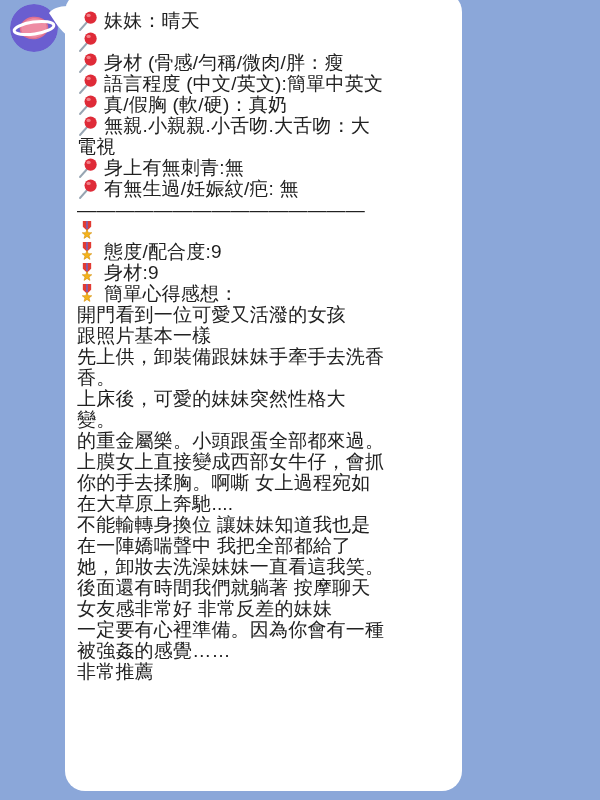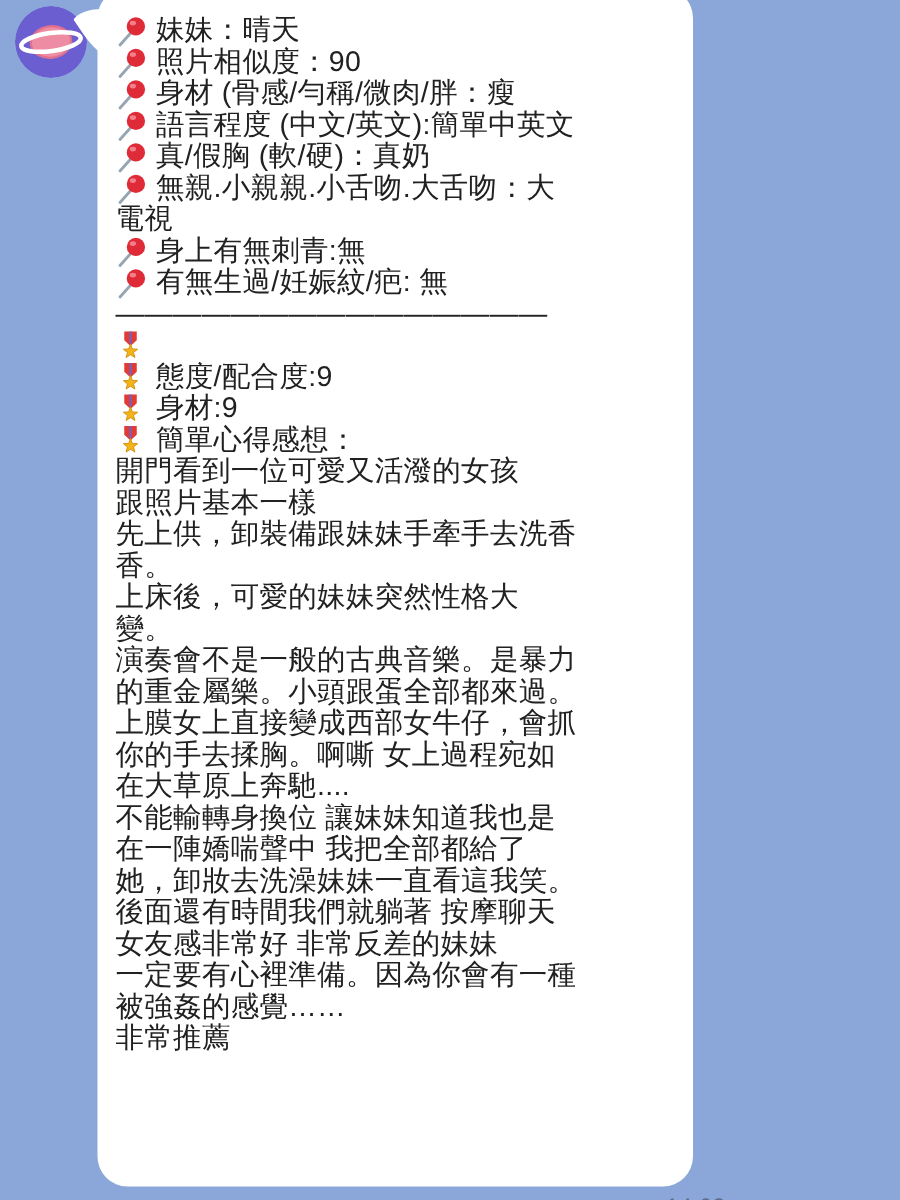--- a/index.html
+++ b/index.html
@@ -97,21 +97,20 @@
             </svg></span>
     <span class="line-text">妹妹：晴天</span>
   </div>
 
   <div class="line">
     <span class="line-icon"><svg width="22" height="22" viewBox="0 0 22 22">
               <path d="M3 20 L11.5 10.5" stroke="var(--pin-metal)" stroke-width="1.9" stroke-linecap="round" fill="none"></path>
               <circle cx="13.6" cy="7.6" r="6.1" fill="var(--pin-red)"></circle>
               <ellipse cx="11.6" cy="5.4" rx="2.1" ry="1.6" fill="var(--pin-highlight)" opacity="0.85"></ellipse>
             </svg></span>
-    <span class="line-text">照片相似度：90</span>
   </div>
 
   <div class="line">
     <span class="line-icon"><svg width="22" height="22" viewBox="0 0 22 22">
               <path d="M3 20 L11.5 10.5" stroke="var(--pin-metal)" stroke-width="1.9" stroke-linecap="round" fill="none"></path>
               <circle cx="13.6" cy="7.6" r="6.1" fill="var(--pin-red)"></circle>
               <ellipse cx="11.6" cy="5.4" rx="2.1" ry="1.6" fill="var(--pin-highlight)" opacity="0.85"></ellipse>
             </svg></span>
     <span class="line-text">身材 (骨感/勻稱/微肉/胖：瘦</span>
   </div>
@@ -232,24 +231,20 @@
   <div class="line">
     
     <span class="line-text">上床後，可愛的妹妹突然性格大</span>
   </div>
 
   <div class="line">
     
     <span class="line-text">變。</span>
   </div>
 
-  <div class="line">
-    
-    <span class="line-text">演奏會不是一般的古典音樂。是暴力</span>
-  </div>
 
   <div class="line">
     
     <span class="line-text">的重金屬樂。小頭跟蛋全部都來過。</span>
   </div>
 
   <div class="line">
     
     <span class="line-text">上膜女上直接變成西部女牛仔，會抓</span>
   </div>

